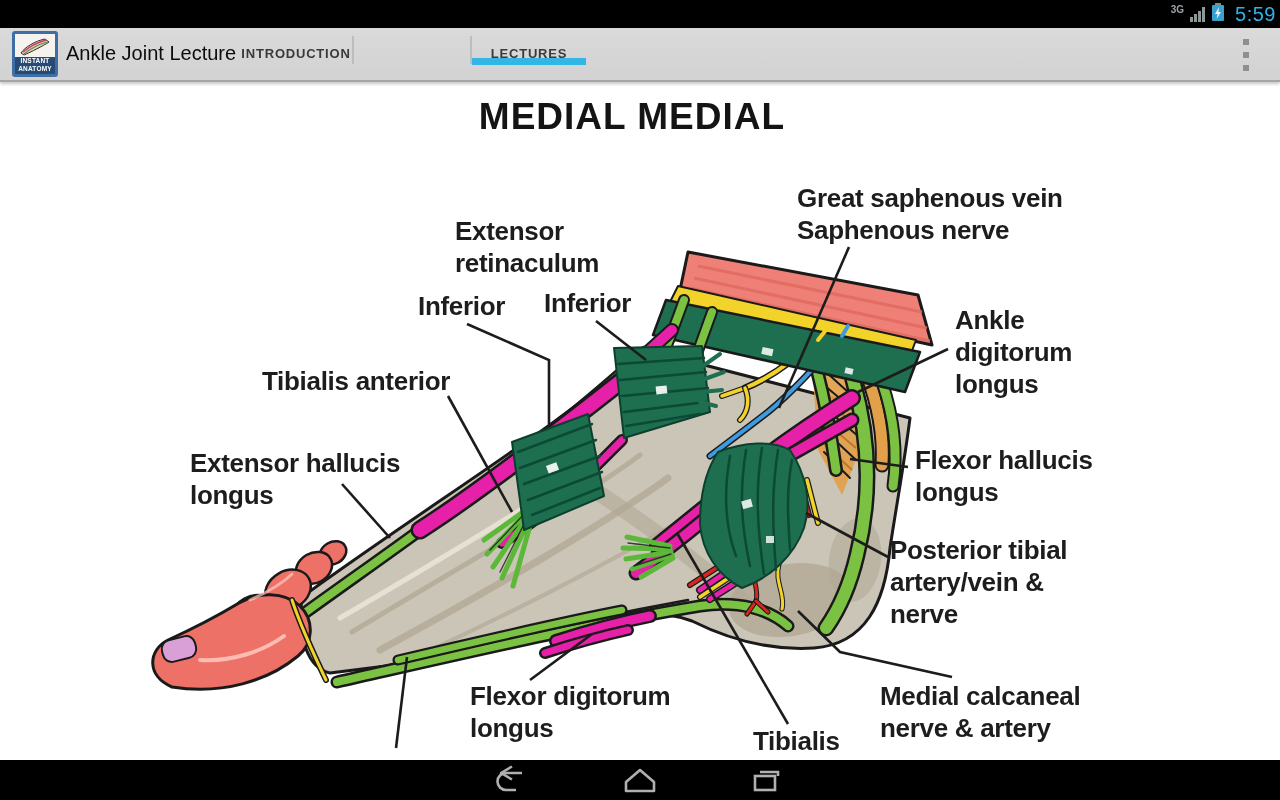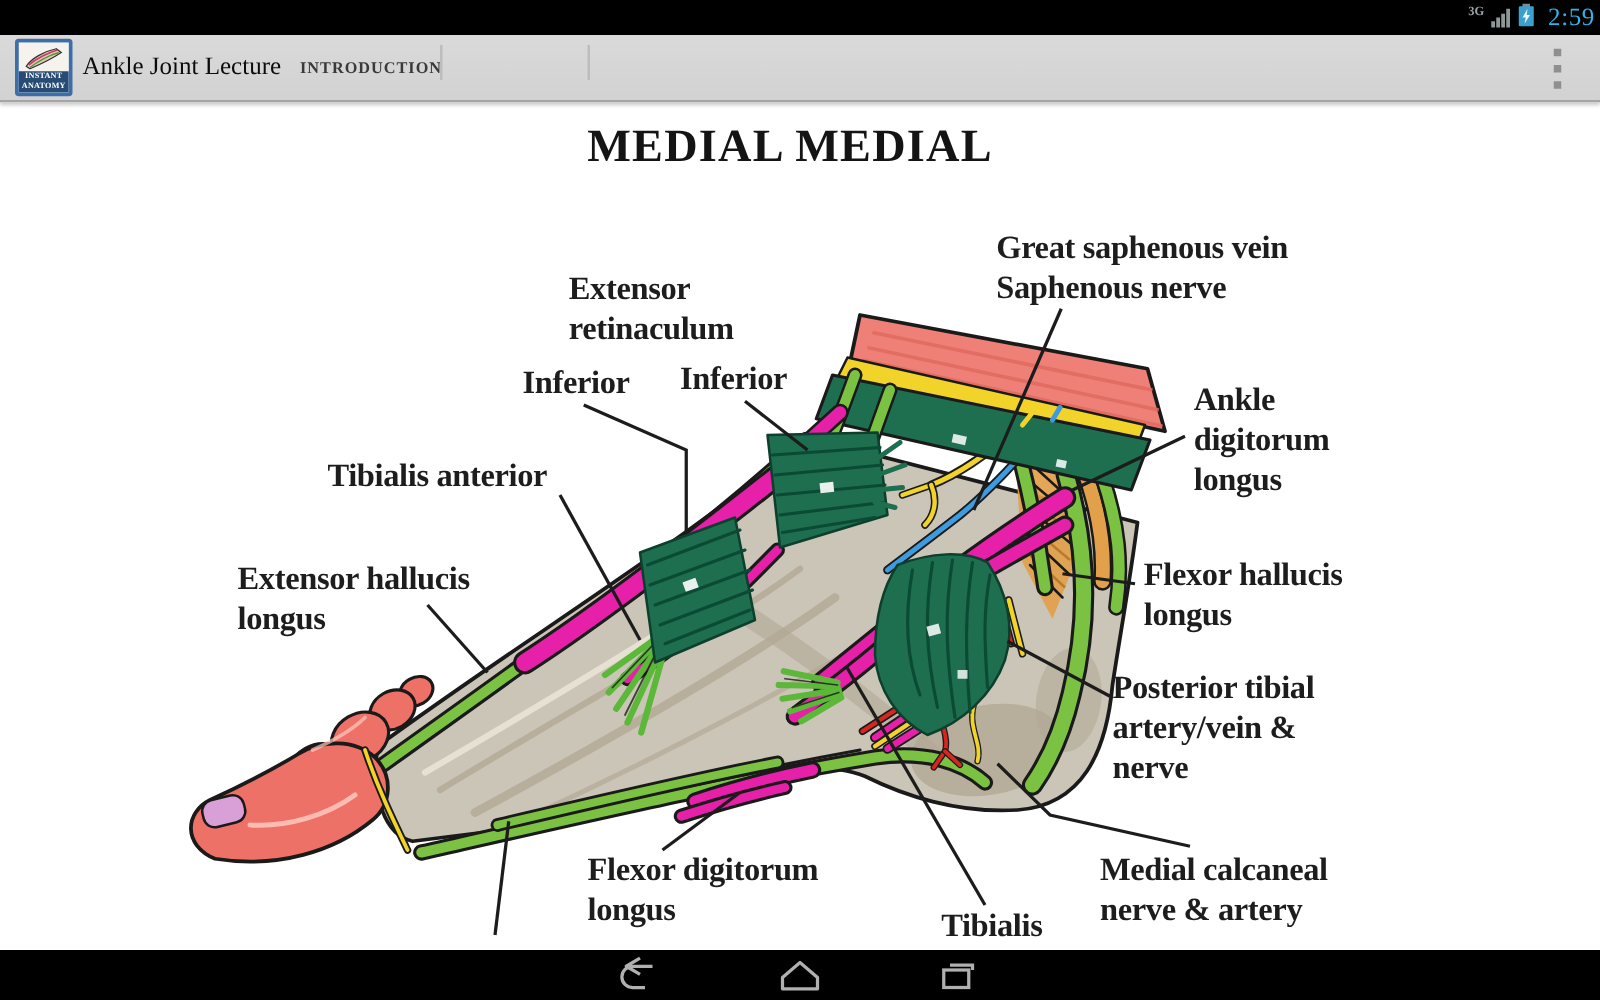--- a/index.html
+++ b/index.html
@@ -1,17 +1,17 @@
 <!DOCTYPE html>
 <html><head>
 <meta charset="utf-8">
 <style>
   html,body{margin:0;padding:0;background:#000;}
   #screen{position:relative;width:1280px;height:800px;background:#fff;overflow:hidden;
-          font-family:Liberation Serif, serif;}
+          font-family:Liberation Sans, sans-serif;}
 
   
   #statusbar{position:absolute;left:0;top:0;width:1280px;height:28px;background:#000;z-index:30;}
   #status-right{position:absolute;right:4px;top:0;height:28px;display:flex;align-items:center;gap:6px;}
   .net-type{color:#9aa4a6;font-size:10px;font-weight:700;position:relative;top:-5px;}
   .sigbars{display:flex;align-items:flex-end;gap:1px;height:16px;}
   .sigbars i{display:block;width:3px;background:#8d9899;}
   .clock{color:#2fb3e9;font-size:20px;letter-spacing:.5px;padding-left:4px;}
 
   
@@ -69,21 +69,21 @@
           <i style="height:11px"></i>
           <i style="height:15px"></i>
       </span>
       <span>
         <svg width="14" height="20" viewBox="0 0 14 20">
           <rect x="4" y="1" width="6" height="3" fill="#7f8c8e"></rect>
           <rect x="1" y="3" width="12" height="16" rx="1" fill="#3aa0cc"></rect>
           <polygon points="8,5 4,12 6.6,12 5.6,17 10,10 7.4,10" fill="#eef6fa"></polygon>
         </svg>
       </span>
-      <span class="clock">2:59</span>
+      <span class="clock">5:59</span>
     </div>
   </div>
 
   <div id="actionbar">
     <div id="app-icon">
       <div class="mini">
         <svg width="40" height="24" viewBox="0 0 40 24">
           <path d="M6,19 C10,13 20,7 30,5 L34,8 C28,12 16,18 9,21 Z" fill="#e9c9b6" stroke="#333" stroke-width="1"></path>
           <path d="M8,18 C14,13 24,8 31,6" stroke="#cc3b74" stroke-width="1.4" fill="none"></path>
           <path d="M9,20 C15,15 25,10 32,8" stroke="#4d9a3d" stroke-width="1.2" fill="none"></path>
@@ -94,20 +94,24 @@
         <div>ANATOMY</div>
       </div>
     </div>
     <div id="bar-title">Ankle Joint Lecture</div>
 
     <div class="tab" style="left:240px;width:112px;">
       <span>INTRODUCTION</span>
     </div>
     <div class="tab-divider" style="left:352px;"></div>
     <div class="tab-divider" style="left:470px;"></div>
+    <div class="tab" style="left:472px;width:114px;">
+      <span>LECTURES</span>
+      <div id="tab-underline" style="background: rgb(51, 181, 229);"></div>
+    </div>
 
     <div id="overflow">
         <i></i>
         <i></i>
         <i></i>
       </div>
   </div>
 
   <div id="content">
 

